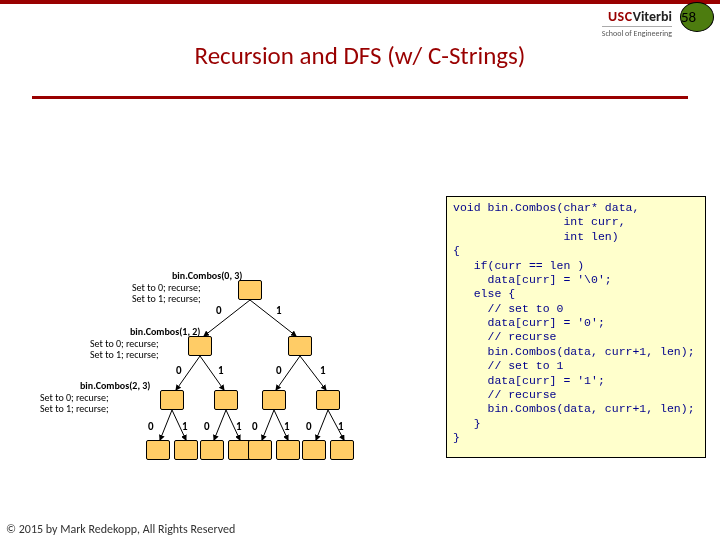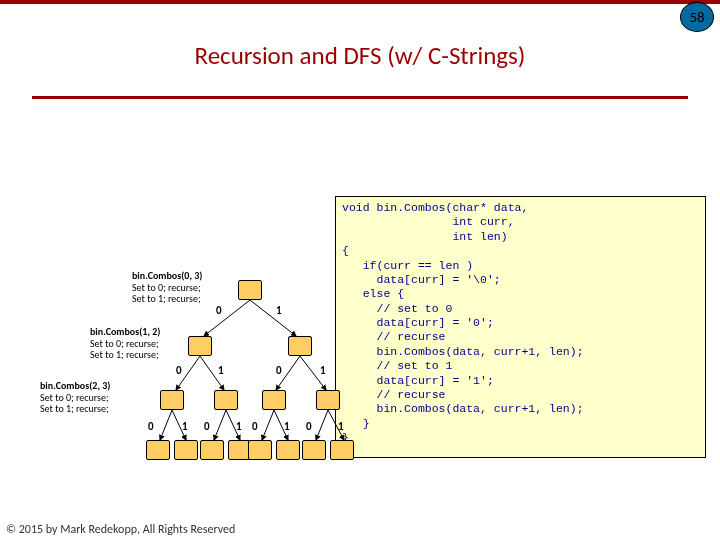--- a/index.html
+++ b/index.html
@@ -1,28 +1,28 @@
 <!DOCTYPE html>
 <html><head>
 <meta charset="utf-8">
 <style>
   * { box-sizing: border-box; margin: 0; padding: 0; }
   html, body { width: 720px; height: 540px; font-family: "Segoe UI", Calibri, Arial, sans-serif; background: #fff; }
   .slide { position: relative; width: 720px; height: 540px; overflow: hidden; }
   .topbar { position: absolute; top: 0; left: 0; right: 0; height: 4px; background: #990000; }
-  .page-num-circle { position: absolute; top: 2px; right: 6px; width: 34px; height: 30px; border: 1px solid #000; border-radius: 50%; text-align: center; line-height: 28px; font-size: 15px; background:#0369a1;}
+  .page-num-circle { position: absolute; top: 2px; right: 6px; width: 34px; height: 30px; border: 1px solid #000; border-radius: 50%; text-align: left; line-height: 28px; font-size: 15px; background:#4d7c0f;}
   .logo { position: absolute; top: 8px; right: 48px; text-align: right; font-size: 10px; }
   .logo .usc { color: #990000; font-weight: bold; font-size: 14px; letter-spacing: 0.5px;}
   .logo .vit { color: #222; font-weight: bold; font-size: 14px; }
   .logo .school { display:block; color:#555; font-size:8px; border-top:1px solid #aaa; margin-top:1px; padding-top:1px;}
   .title { position: absolute; top: 40px; left: 0; right: 0; text-align: center; color: #990000; font-size: 25px; font-weight: 400; font-family: Calibri, sans-serif; }
   .hr { position: absolute; top: 96px; left: 32px; right: 32px; height: 3px; background: #990000; }
   .bullet { position: absolute; top: 130px; left: 42px; right: 20px; font-size: 22px; color: #222; }
   .bullet .dot { color: #990000; font-size: 22px; margin-right: 10px;}
-  .codebox { position: absolute; top: 196px; right: 14px; width: 371px; height: 262px; background: #ffffcc; border: 1px solid #000; font-family: "Courier New", monospace; font-size: 11.5px; color: #00008b; padding: 4px 6px; white-space: pre; line-height: 1.25;}
+  .codebox { position: absolute; top: 196px; right: 14px; width: 260px; height: 262px; background: #ffffcc; border: 1px solid #000; font-family: "Courier New", monospace; font-size: 11.5px; color: #00008b; padding: 4px 6px; white-space: pre; line-height: 1.25;}
   .tree { position: absolute; top: 240px; left: 18px; width: 370px; height: 240px; }
   .node { position: absolute; width: 24px; height: 20px; background: #ffcc66; border: 1px solid #000; border-radius: 2px;}
   
   .L0  { left: 220px; top: 40px; }
   
   .L1a { left: 170px; top: 96px; }
   .L1b { left: 270px; top: 96px; }
   
   .L2a { left: 142px; top: 150px; }
   .L2b { left: 196px; top: 150px; }
@@ -34,31 +34,35 @@
   .L3c { left: 182px; top: 200px; }
   .L3d { left: 210px; top: 200px; }
   .L3e { left: 230px; top: 200px; }
   .L3f { left: 258px; top: 200px; }
   .L3g { left: 284px; top: 200px; }
   .L3h { left: 312px; top: 200px; }
   .tree svg { position:absolute; top:0; left:0; width:370px; height:240px; }
   .tree svg line { stroke:#000; stroke-width:1; marker-end:url(#arrow);}
   .edgelabel { position:absolute; font-size:11px; font-weight:bold; }
   .annot { position:absolute; font-size:10px; line-height:1.15; color:#000; }
-  .annot b { font-weight: bold; display:block;}
+  .annot b { font-weight: bold; display:block;margin-left:40px;}
   .foot { position:absolute; bottom:4px; left:6px; font-size:12px; color:#333;}
 </style>
 </head>
 <body>
 
 <div class="slide">
   <div class="topbar"></div>
 
   <div class="page-num-circle">58</div>
 
+  <div class="logo">
+    <span class="usc">USC</span><span class="vit">Viterbi</span>
+    <span class="school">School of Engineering</span>
+  </div>
 
   <div class="title">Recursion and DFS (w/ C-Strings)</div>
   <div class="hr"></div>
 
 
   <div class="codebox">void bin.Combos(char* data,
                 int curr,
                 int len)
 {
    if(curr == len )

